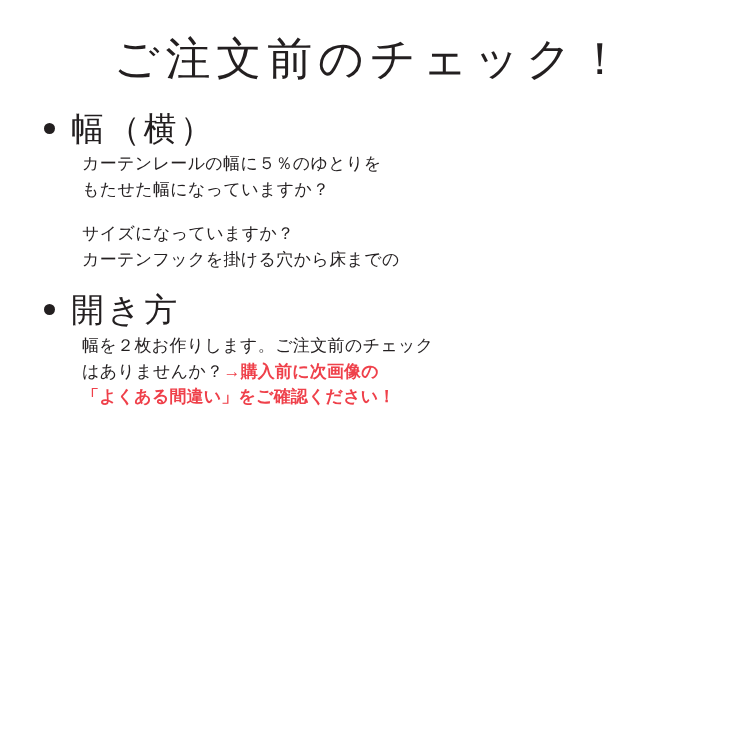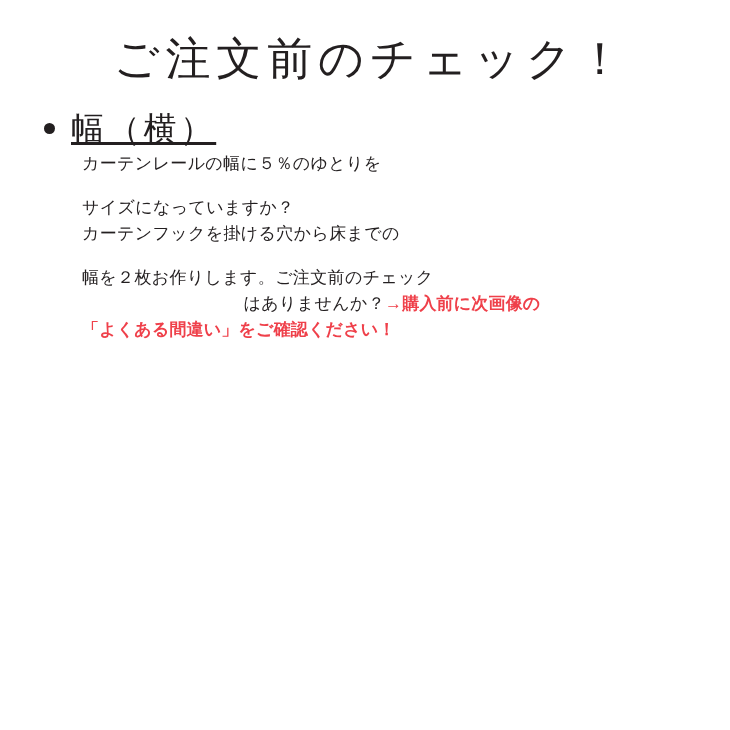--- a/index.html
+++ b/index.html
@@ -34,21 +34,20 @@
   .section {
     margin: 0 0 18px 0;
   }
   .section:last-of-type {
     margin-bottom: 0;
   }
   .sec-head {
     display: flex;
     align-items: center;
     margin: 0 0 4px 0;
-    text-decoration: underline;
   }
   .bullet {
     width: 11px;
     height: 11px;
     border-radius: 50%;
     background: #231f20;
     margin: 0 16px 0 4px;
     flex: 0 0 auto;
   }
   .sec-title {
@@ -69,48 +68,52 @@
   .sec-body p {
     margin: 0;
   }
   .em-red {
     color: #ef404a;
     font-weight: bold;
     letter-spacing: 0.01em;
   }
   .line-last {
     white-space: nowrap;
-    text-align: center;
   }
 </style>
 </head>
 <body>
 
 <div class="page">
 
   <h1 class="headline">ご注文前のチェック！</h1>
 
   <div class="section">
     <div class="sec-head">
       <span class="bullet"></span>
       <span class="sec-title">幅（横）</span>
     </div>
     <div class="sec-body">
       <p>カーテンレールの幅に５％のゆとりを</p>
+      <p>もたせた幅になっていますか？</p>
     </div>
   </div>
 
   <div class="section">
     <div class="sec-body">
       <p>サイズになっていますか？</p>
       <p>カーテンフックを掛ける穴から床までの</p>
     </div>
   </div>
 
   <div class="section">
+    <div class="sec-head">
+      <span class="bullet"></span>
+      <span class="sec-title">開き方</span>
+    </div>
     <div class="sec-body">
       <p>幅を２枚お作りします。ご注文前のチェック</p>
       <p class="line-last"><span>はありませんか？</span><span class="em-red">→購入前に次画像の</span></p>
       <p class="em-red">「よくある間違い」をご確認ください！</p>
     </div>
   </div>
 
 </div>
 
 </body></html>

